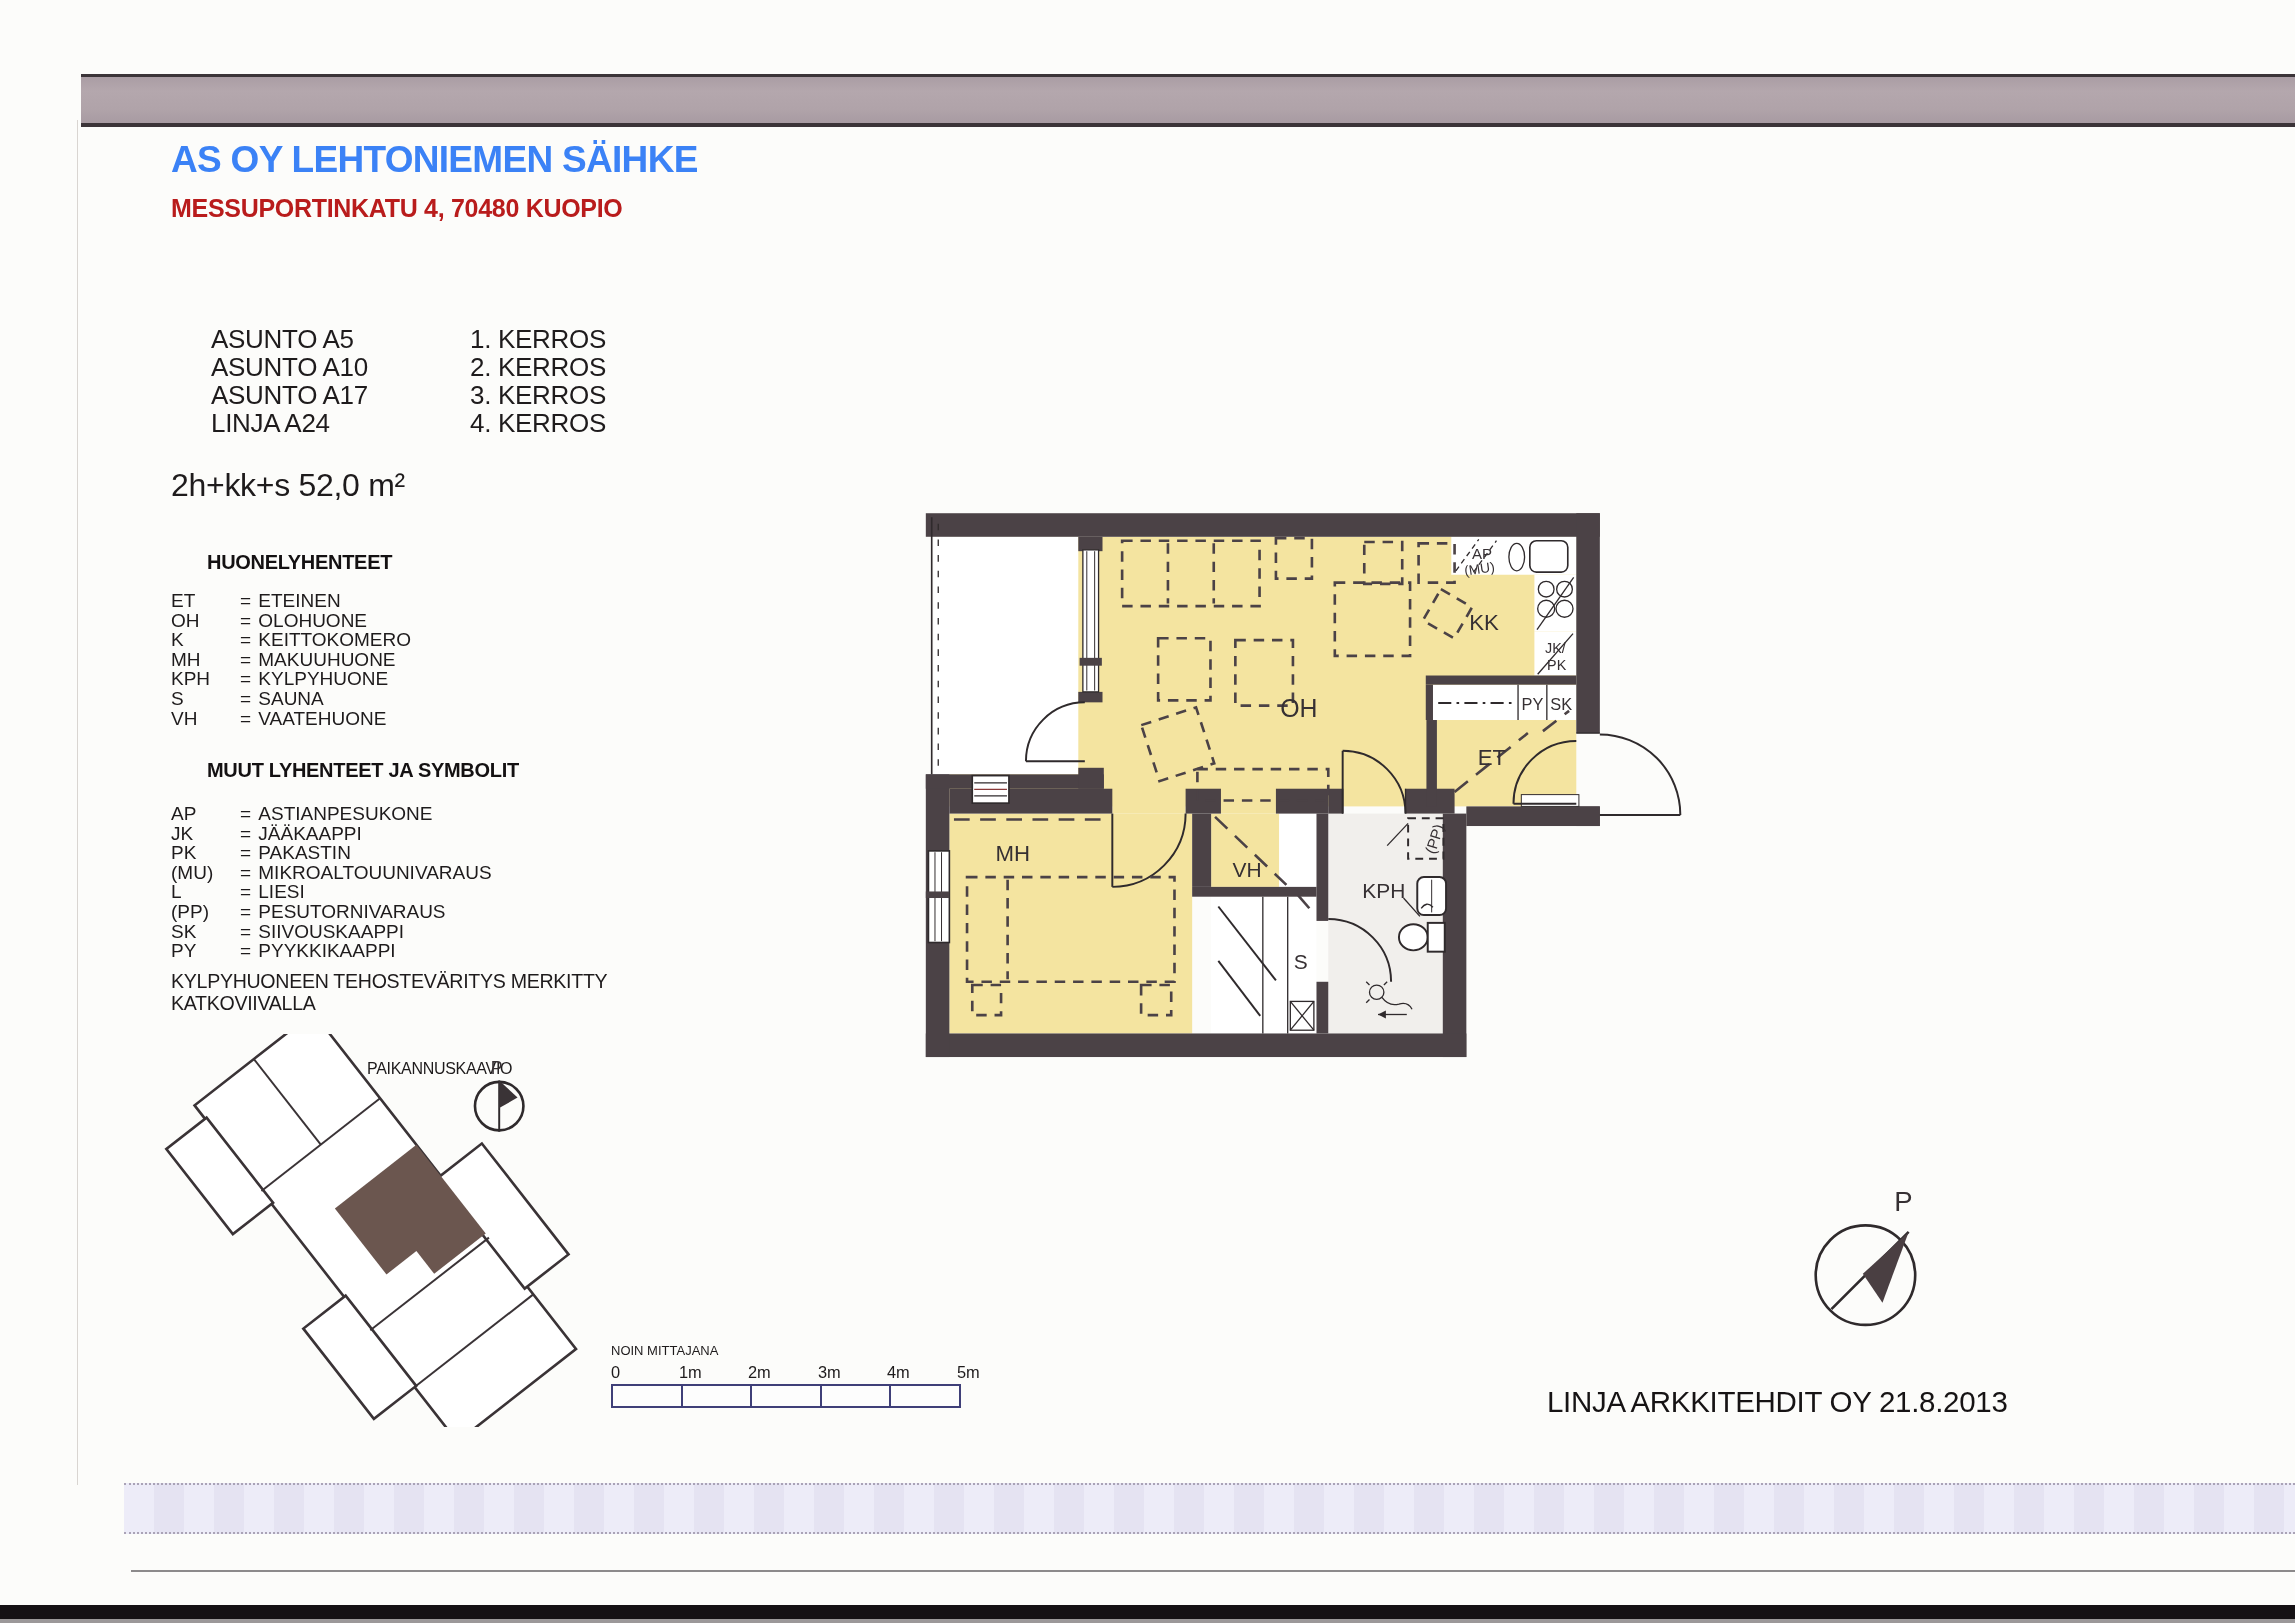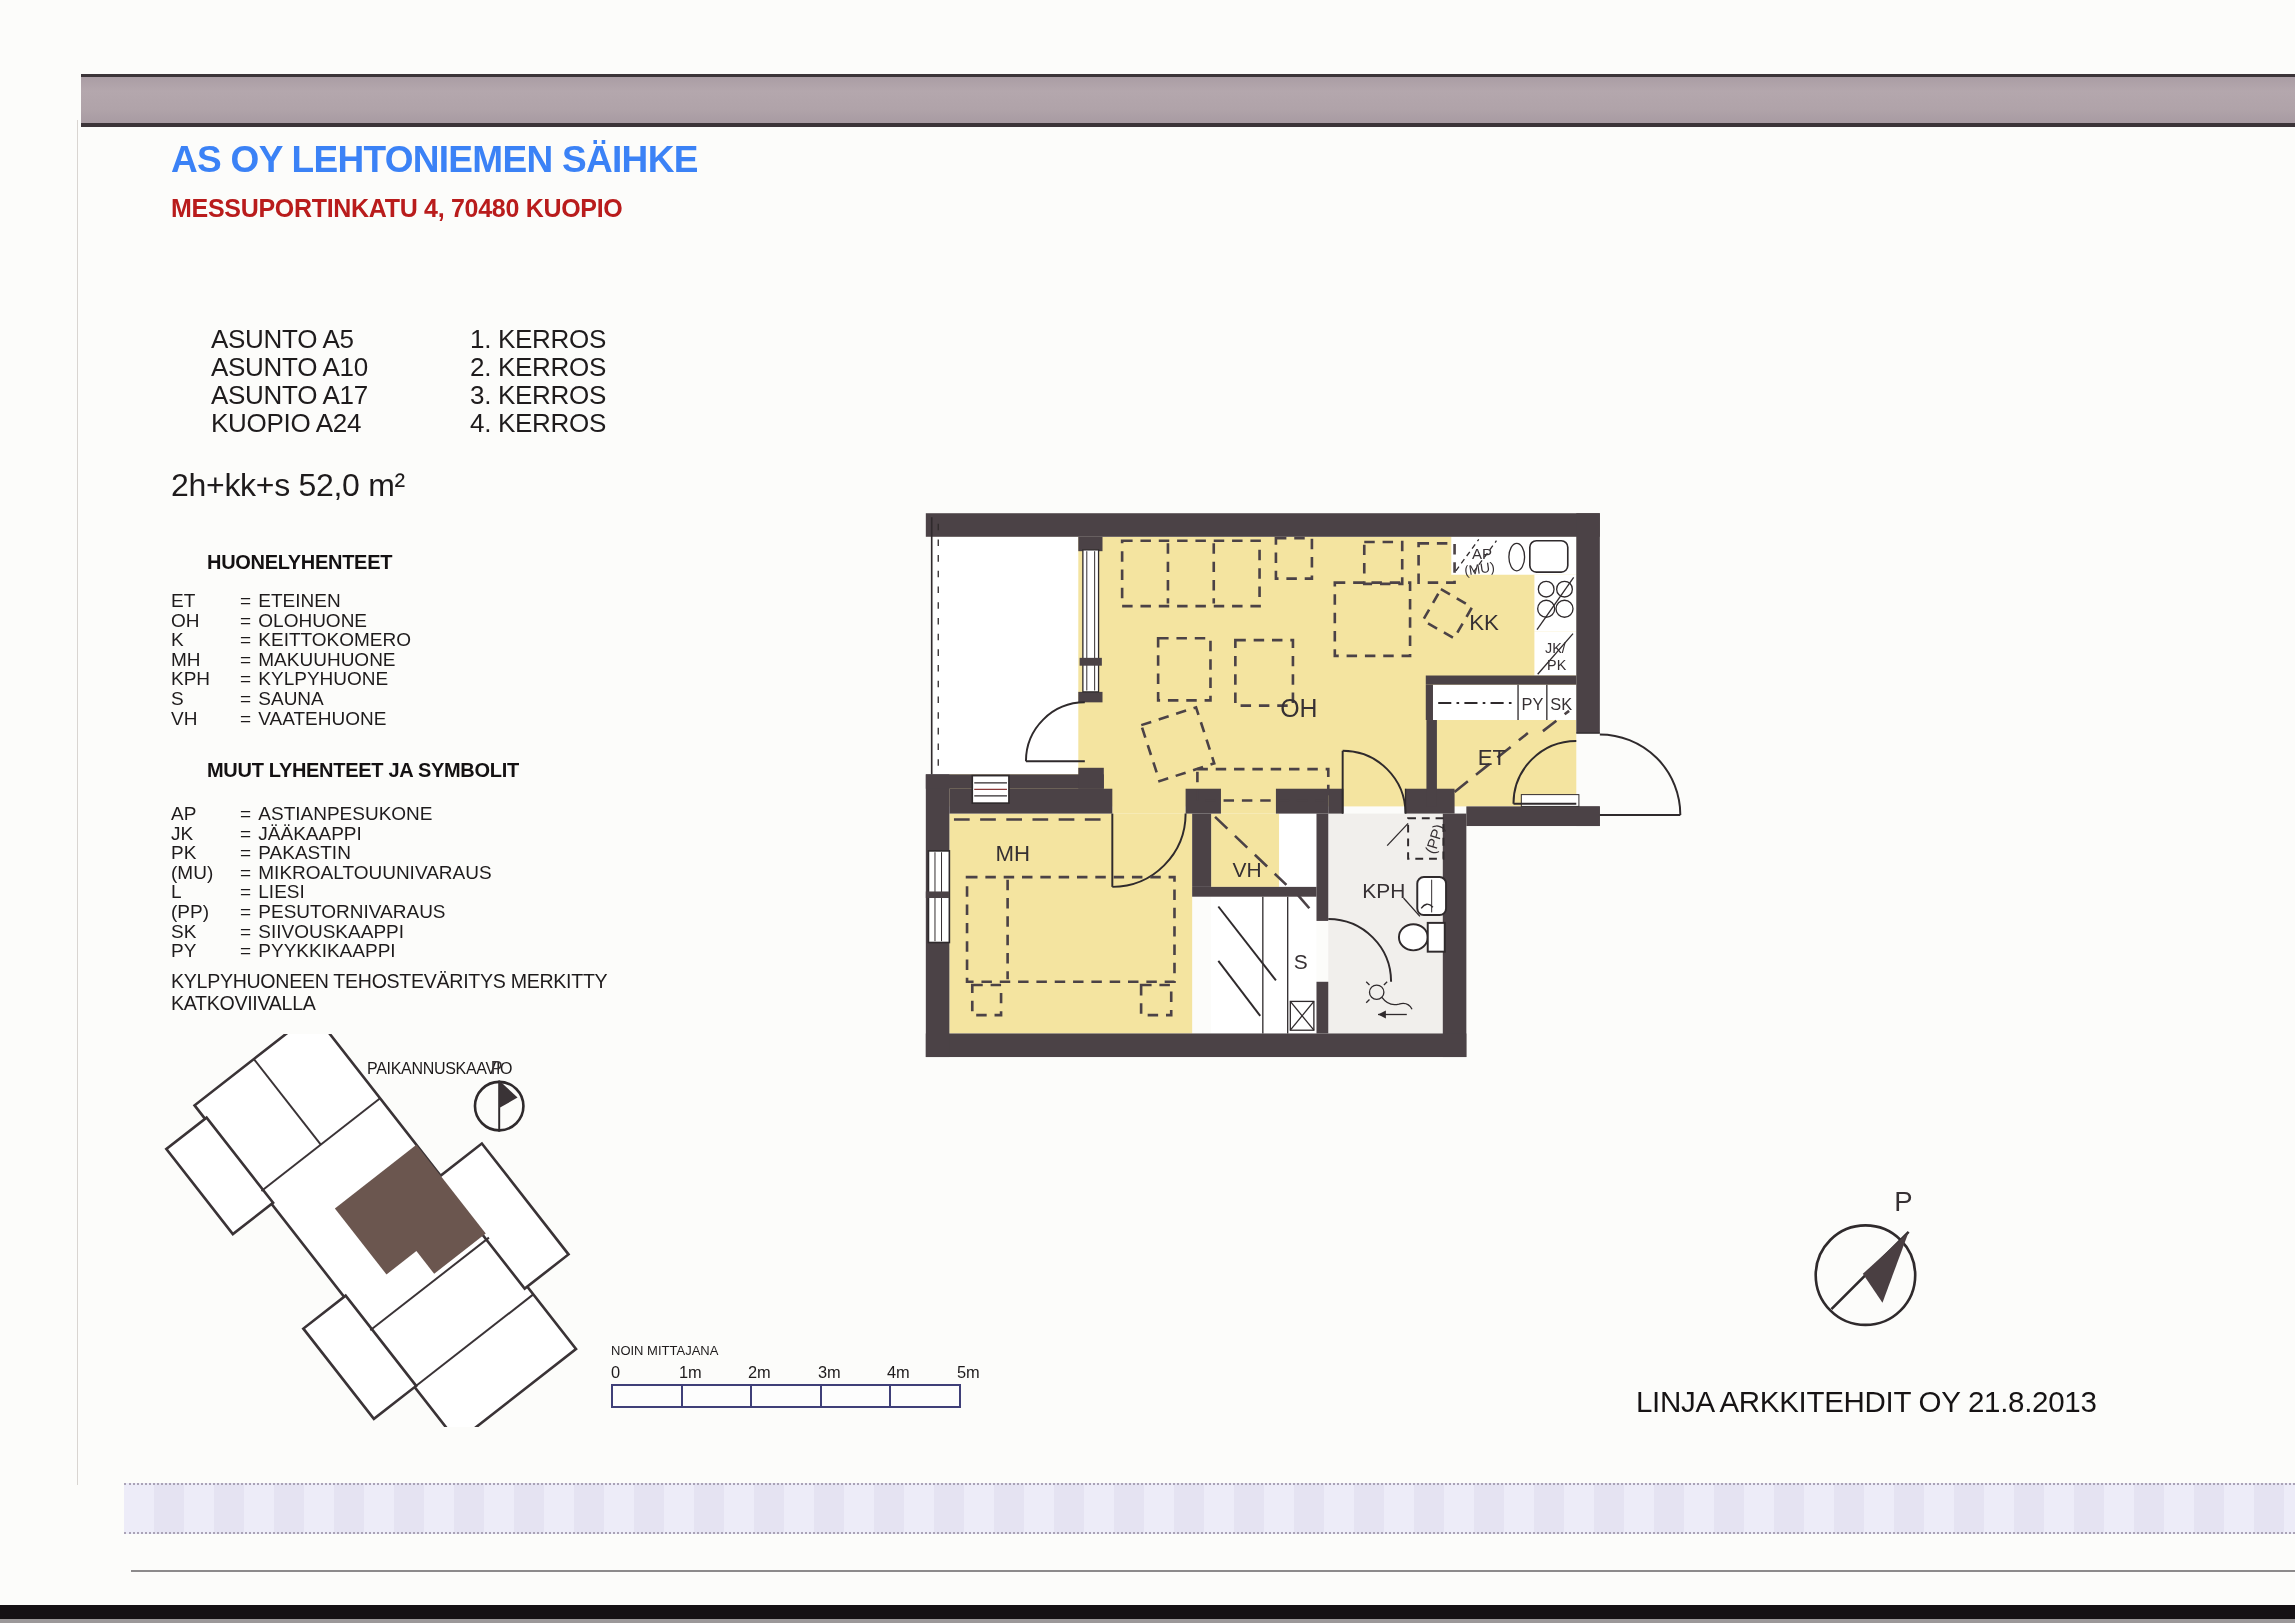--- a/index.html
+++ b/index.html
@@ -41,21 +41,21 @@
   #scale-heading{left:611px;top:1343px;font-size:13px;}
   #scale-ticks{left:611px;top:1363px;width:393px;height:19.6px;font-size:16.4px;}
   #scale-ticks span{position:absolute;top:0;}
   #scale-bar{
     left:611px;top:1384px;width:346px;height:19.6px;
     border:2.6px solid #3f3f78;display:flex;background:#fdfdfd;
   }
   #scale-bar .cell{flex:1;border-right:2px solid #3f3f78;}
   #scale-bar .cell:last-child{border-right:none;}
   
-  #credit{left:1636px;top:1385px;font-size:29.5px;letter-spacing:-0.3px;color:#161314;}
+  #credit{left:1547px;top:1385px;font-size:29.5px;letter-spacing:-0.3px;color:#161314;}
   
   #bottom-band{
     left:124px;top:1483px;width:2171px;height:47px;
     background:repeating-linear-gradient(90deg,#edecf8 0 30px,#e5e3f2 30px 60px);
     border-top:2px dotted #aaa3b6;border-bottom:2px dotted #aaa3b6;
   }
   #bottom-line{left:131px;top:1570px;width:2165px;height:2px;background:#8c8a8b;}
   #bottom-strip-dark{left:0;top:1605px;width:2295px;height:14.4px;background:#151114;}
   #bottom-strip-gray{left:0;top:1619px;width:2295px;height:3.9px;background:#9b9899;}
   svg text{font-family:"Liberation Sans", sans-serif;fill:#363033;}
@@ -76,21 +76,21 @@
   </div>
   <div class="arow">
     <span class="unit">ASUNTO A10</span>
     <span class="floor">2. KERROS</span>
   </div>
   <div class="arow">
     <span class="unit">ASUNTO A17</span>
     <span class="floor">3. KERROS</span>
   </div>
   <div class="arow">
-    <span class="unit">KUOPIO A24</span>
+    <span class="unit">LINJA A24</span>
     <span class="floor">4. KERROS</span>
   </div>
 </div>
 
 <div class="abs" id="unit-type">2h+kk+s 52,0 m²</div>
 
 <div class="abs legend-heading" id="legend-rooms-heading">HUONELYHENTEET</div>
 <div class="abs" id="legend-rooms">
   <div class="lrow">
       <span class="ab">ET</span>

